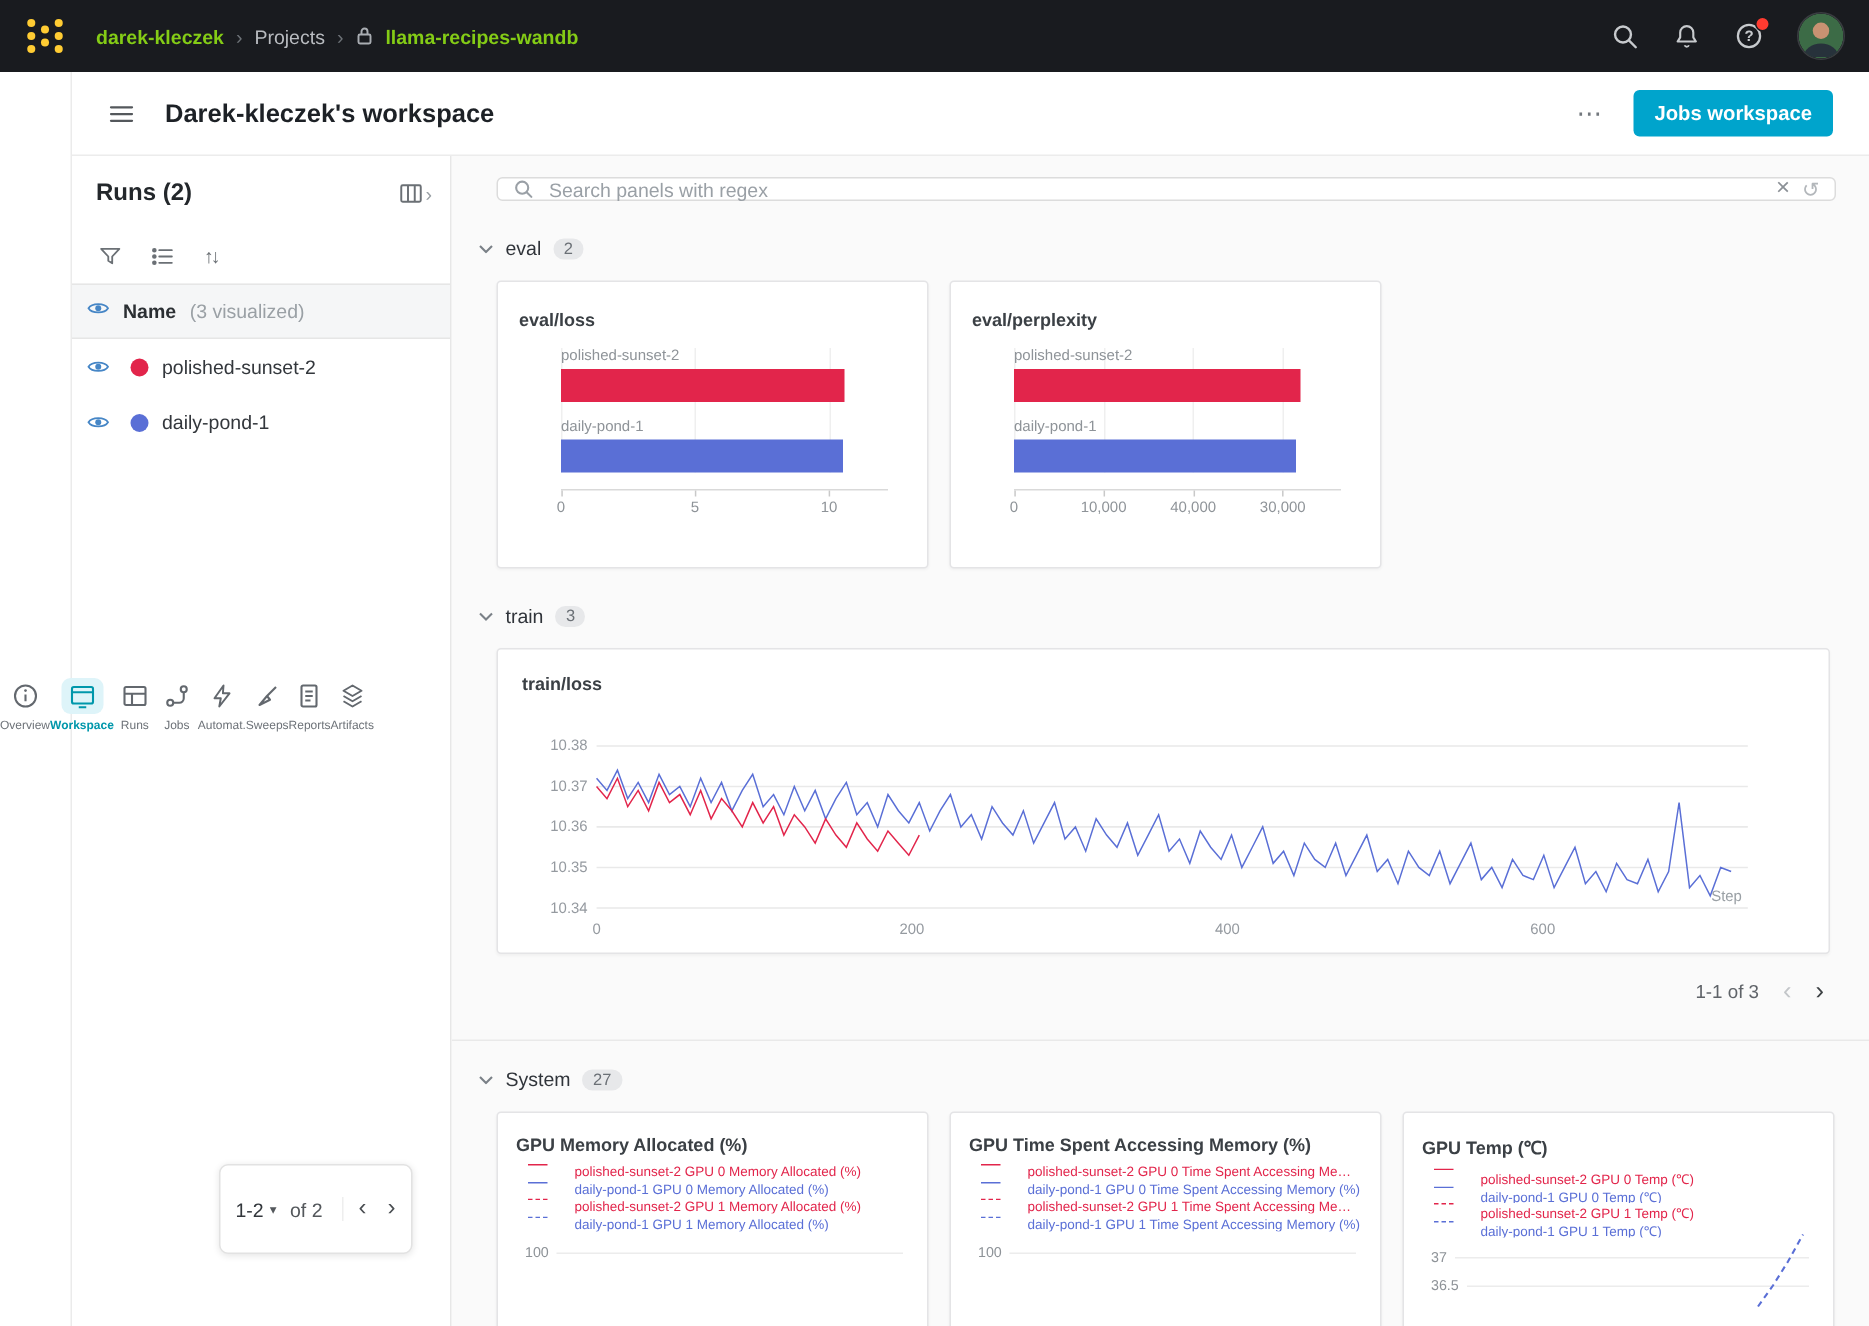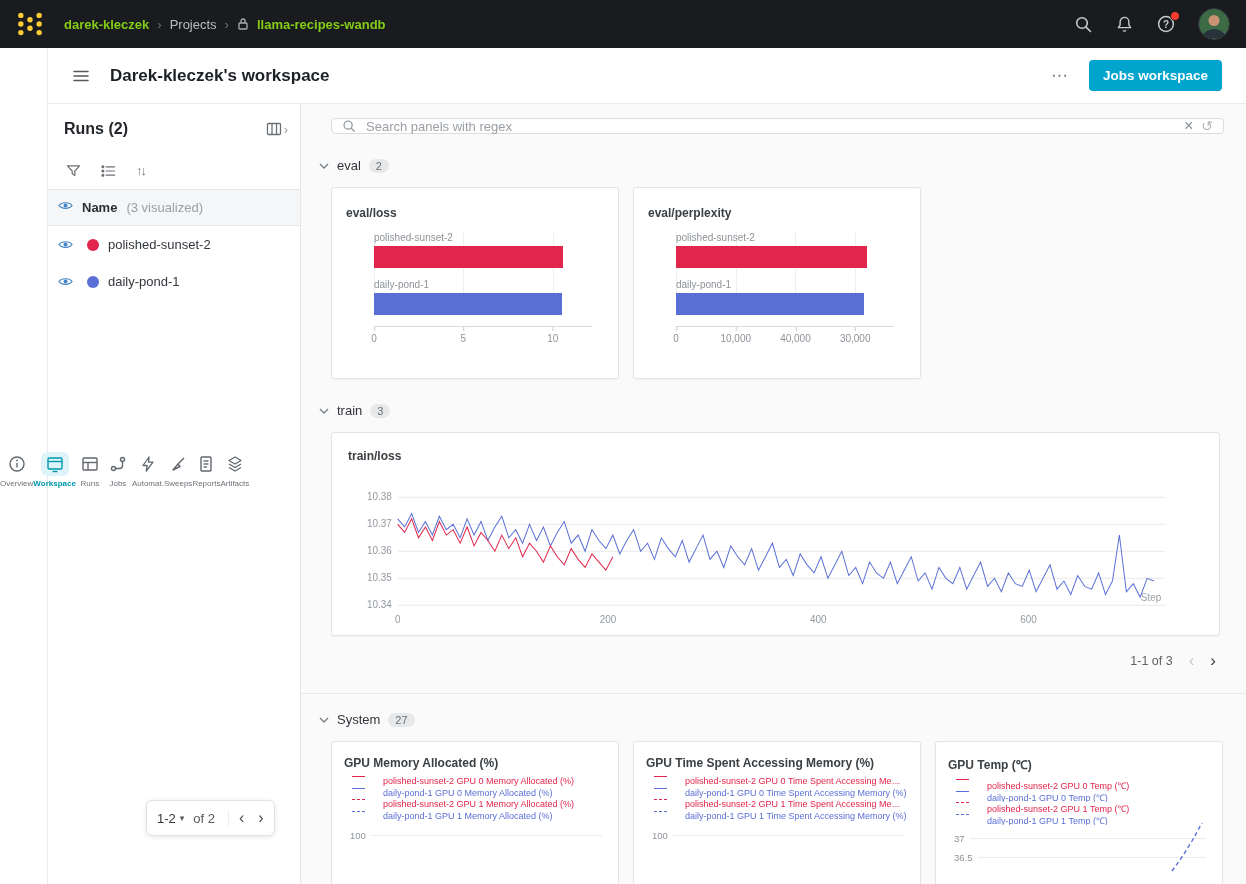--- a/index.html
+++ b/index.html
@@ -43,21 +43,21 @@
   .regex-btn{font-size:10px;color:#0097ab;border:1px solid #cfd9db;border-radius:3px;padding:1px 4px;cursor:pointer;background:#fff;font-weight:700}
   .tools-row{display:flex;gap:20px;padding:13px 18px 11px;color:#6b7075;align-items:center}
   .tool{cursor:pointer;display:flex;align-items:center}
   .sort-glyph{font-size:13px;letter-spacing:-2px;color:#6b7075}
   .name-header{display:flex;align-items:flex-start;gap:9px;background:#f5f6f7;border-top:1px solid #e6e6e6;border-bottom:1px solid #e6e6e6;padding:10px 10px;font-size:13px}
   .name-label{font-weight:700;color:#2b2f33}
   .vis-note{color:#9aa0a5}
   .eye{color:#4686c6;cursor:pointer;display:flex}
   .run-row{display:flex;align-items:center;padding:11px 10px;font-size:13px;color:#33373c;cursor:pointer}
   .run-dot{width:12px;height:12px;border-radius:50%;margin-left:14px;margin-right:9px;flex:none}
-  .runs-pager{position:absolute;left:98px;bottom:48px;display:flex;align-items:center;background:#fff;border:1px solid #e2e2e2;border-radius:6px;box-shadow:0 1px 5px rgba(0,0,0,.1);height:34px;padding:0 10px;gap:9px;font-size:13px;color:#33373c}
+  .runs-pager{position:absolute;left:98px;bottom:48px;display:flex;align-items:center;background:#fff;border:1px solid #e2e2e2;border-radius:6px;box-shadow:0 1px 5px rgba(0,0,0,.1);height:34px;padding:12px 10px;gap:9px;font-size:13px;color:#33373c}
   .pager-page{display:flex;align-items:center;gap:4px;cursor:pointer}
   .pager-caret{font-size:9px;color:#54585c}
   .pager-of{color:#54585c}
   .pager-arrows{display:flex;align-items:center;gap:14px;margin-left:4px;padding-left:10px;border-left:1px solid #eee}
   .pager-arrow{font-size:16px;color:#4a4e52;cursor:pointer;line-height:1}
   
   .main{position:absolute;left:301px;top:104px;right:0;bottom:0;background:#fafafa;overflow:hidden}
   .psearch{margin:14px 22px 0 30px;background:#fff;border:1px solid #dcdcdc;border-radius:4px;height:16px;display:flex;align-items:center;padding:0 10px;gap:8px;box-sizing:border-box}
   .psearch input{flex:1;border:none;outline:none;font-size:13px;color:#33373c;background:transparent}
   .psearch input::placeholder{color:#9aa0a6}

